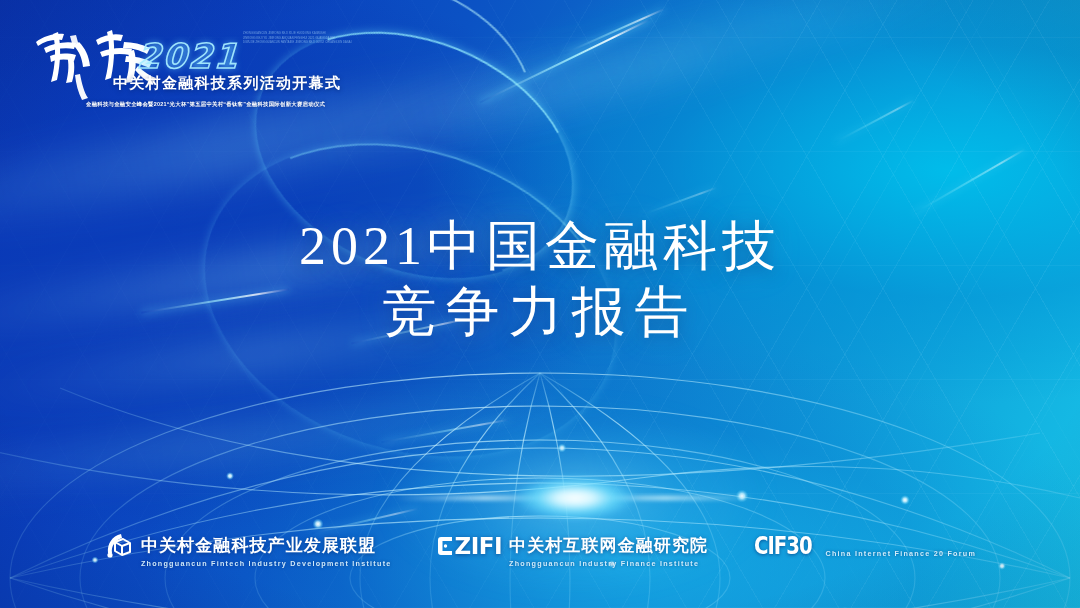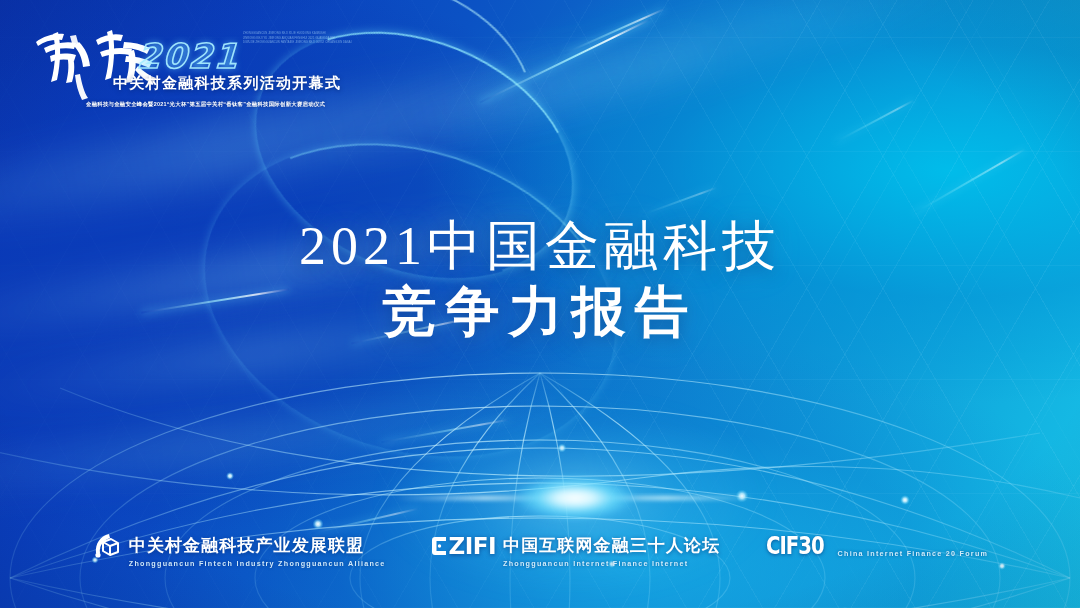--- a/index.html
+++ b/index.html
@@ -128,21 +128,21 @@
   .title{
     position:absolute;left:0;right:0;top:214px;
     text-align:center;
     font-family:"Liberation Serif","DejaVu Serif",serif;
     color:#ffffff;
     font-size:54px;
     line-height:1.22;
     letter-spacing:5px;
     text-shadow:0 2px 16px rgba(0,45,120,.55), 0 0 34px rgba(120,210,255,.28);
   }
-  .title .l2{letter-spacing:9px;font-weight:bold;}
+  .title .l2{letter-spacing:9px;}
 
   
   .logobar{
     position:absolute;left:0;right:0;bottom:40px;height:44px;
     display:flex;align-items:center;justify-content:center;gap:46px;
   }
   .logo{display:flex;align-items:center;gap:7px;}
   .mark{flex:0 0 auto;display:flex;align-items:center;justify-content:center;}
   .mark svg{display:block;}
   .ltext{display:flex;flex-direction:column;justify-content:center;margin-top:13px;}
@@ -321,37 +321,37 @@
             <path d="M11 11 L19 8 L26 12 L26 21 L18 24 L11 20 Z"></path>
             <path d="M11 11 L18 15 L26 12"></path>
             <path d="M18 15 L18 24"></path>
           </g>
           <path d="M4 22 C3 13 8 5 17 3 L18 7 C11 9 7 15 8 22 Z" fill="#ffffff"></path>
           <circle cx="6" cy="24" r="2.6" fill="#ffffff"></circle>
         </svg>
       </span>
       <span class="ltext">
         <span class="lcn">中关村金融科技产业发展联盟</span>
-        <span class="len">Zhongguancun Fintech Industry Zhongguancun Alliance</span>
+        <span class="len">Zhongguancun Fintech Industry Development Institute</span>
       </span>
     </div>
 
     <div class="logo">
       <span class="mark">
         <span class="zifi">
           <svg width="15" height="22" viewBox="0 0 15 22" style="margin-right:1px">
             <path d="M14 2 L3 2 A3 3 0 0 0 0 5 L0 17 A3 3 0 0 0 3 20 L14 20 L14 16 L4.5 16 L4.5 6 L14 6 Z" fill="#ffffff"></path>
             <circle cx="7.5" cy="11" r="1.7" fill="#ffffff"></circle>
           </svg>
           <span>ZIFI</span>
         </span>
       </span>
       <span class="ltext">
-        <span class="lcn">中国互联网金融三十人论坛</span>
-        <span class="len">Zhongguancun Internet Finance Internet</span>
+        <span class="lcn">中关村互联网金融研究院</span>
+        <span class="len">Zhongguancun Industry Finance Institute</span>
       </span>
     </div>
 
     <div class="logo">
       <span class="mark">
         <span class="cif30">CIF30</span>
       </span>
       <span class="ltext" style="margin-left:-6px">
         <span class="len">China Internet Finance 20 Forum</span>
       </span>

